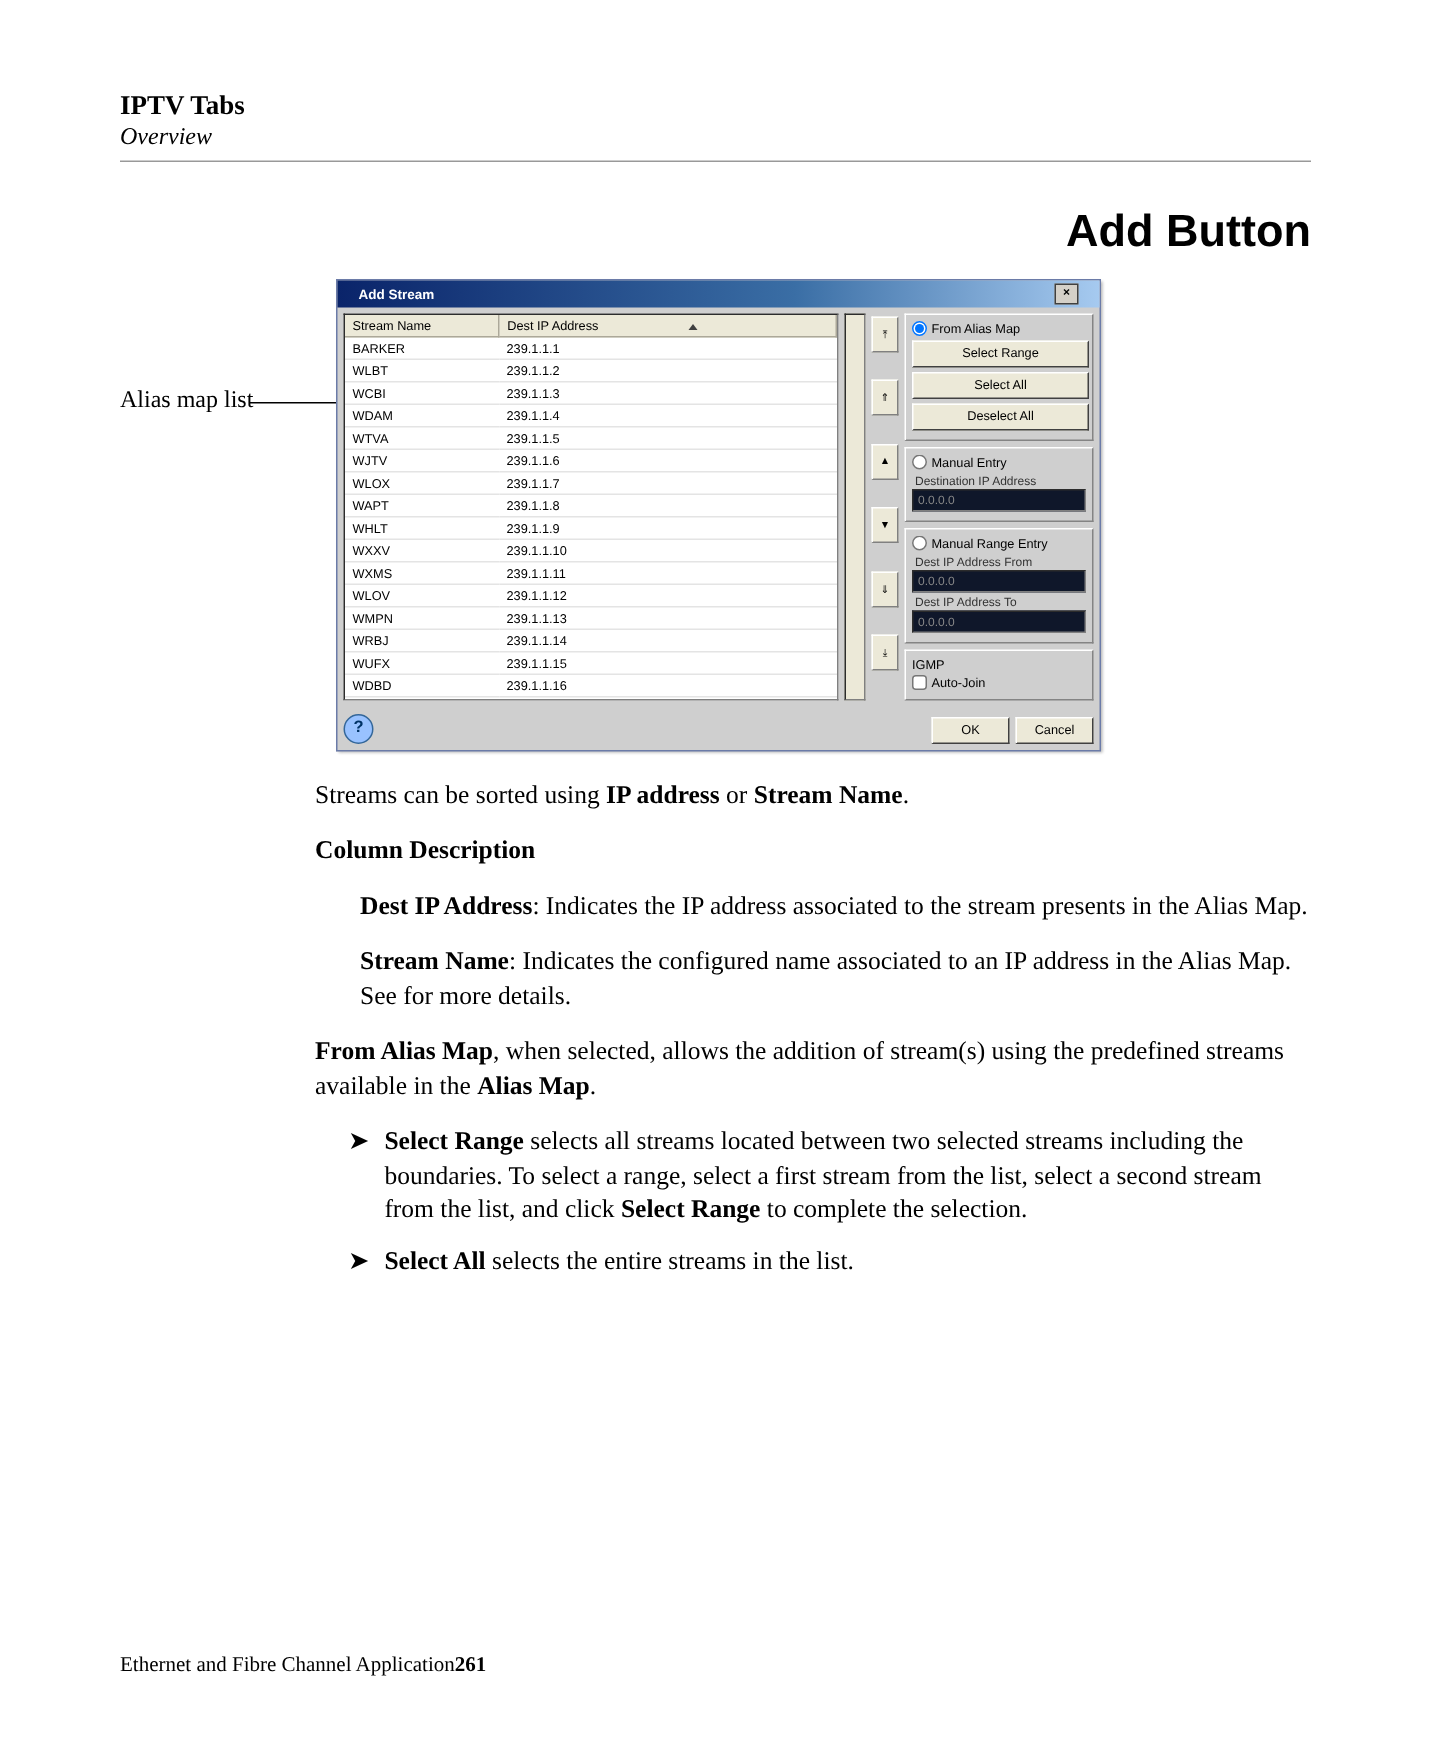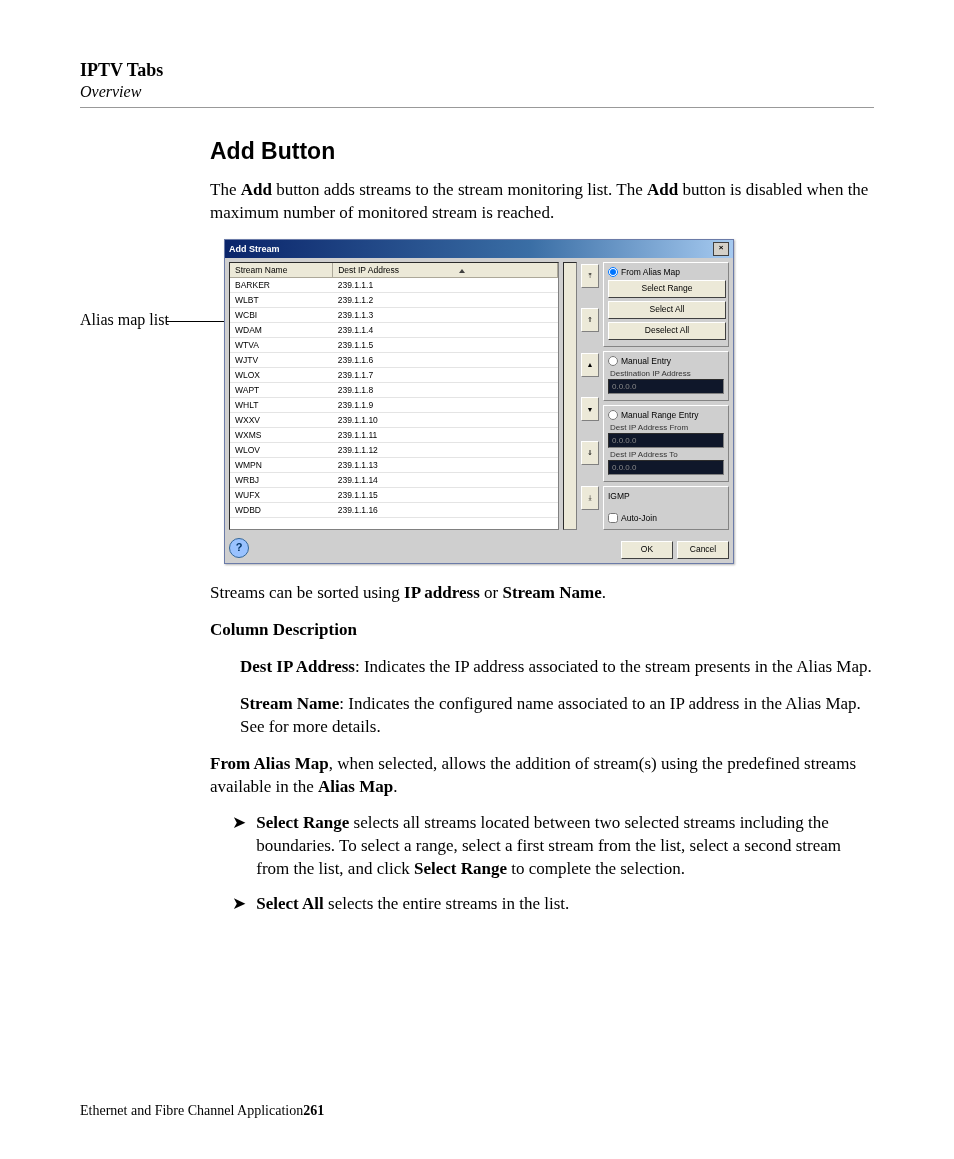--- a/index.html
+++ b/index.html
@@ -33,22 +33,23 @@
     border: none;
     border-top: 1px solid #999;
     margin: 6px 0 30px 0;
   }
   .content {
     margin-left: 130px;
   }
   h2.section-heading {
     font-family: Arial, Helvetica, sans-serif;
     font-weight: bold;
-    font-size: 23px;
+    font-size: 30px;
     margin: 0 0 14px 0;
+    text-align: right;
   }
   p.body {
     font-size: 17px;
     line-height: 1.35;
     margin: 0 0 14px 0;
   }
   .figure-row {
     display: flex;
     align-items: flex-start;
     margin: 6px 0 18px 0;
@@ -75,21 +76,21 @@
     font-size: 9px;
     color: #000;
     border: 1px solid #6b7ba8;
     background: #cfcfcf;
     box-shadow: 1px 1px 2px rgba(0,0,0,0.3);
   }
   .dlg-title {
     background: linear-gradient(to right, #0a246a, #3a6ea5 60%, #a6caf0);
     color: #fff;
     font-weight: bold;
-    padding: 2px 4px;
+    padding: 2px 14px;
     display: flex;
     justify-content: space-between;
     align-items: center;
   }
   .dlg-close {
     width: 14px;
     height: 12px;
     background: #d4d0c8;
     border: 1px solid #404040;
     font-size: 8px;
@@ -200,21 +201,21 @@
     font-size: 8px;
     color: #888;
     padding-left: 3px;
     line-height: 13px;
   }
   .chk-row {
     display: flex;
     align-items: flex-end;
     gap: 3px;
     font-size: 8.5px;
-    margin-top: 12px;
+    margin-top: 2px;
   }
   .chk-row input { margin:0; width:10px; height:10px; }
   .dlg-footer {
     display: flex;
     justify-content: space-between;
     align-items: center;
     padding: 4px;
   }
   .help-icon {
     width: 18px; height: 18px;
@@ -267,23 +268,20 @@
 
 <div class="page">
   <div class="top-header">
     <div class="top-title">IPTV Tabs</div>
     <div class="top-subtitle">Overview</div>
   </div>
   <hr class="head-rule">
 
   <div class="content">
     <h2 class="section-heading">Add Button</h2>
-    <p class="body">
-      <span>The </span><b>Add</b><span> button adds streams to the stream monitoring list. The </span><b>Add</b><span> button is disabled when the maximum number of monitored stream is reached.</span>
-    </p>
   </div>
 
   <div class="figure-row">
     <div class="callout">Alias map list</div>
     <div class="callout-line"></div>
 
     <div class="dialog" style="margin-left:24px;">
       <div class="dlg-title">
         <span>Add Stream</span>
         <span class="dlg-close">×</span>

